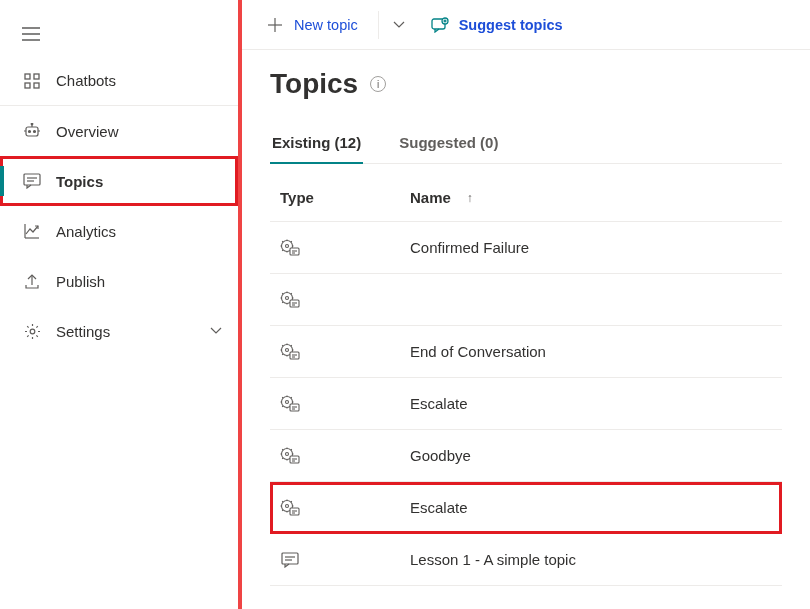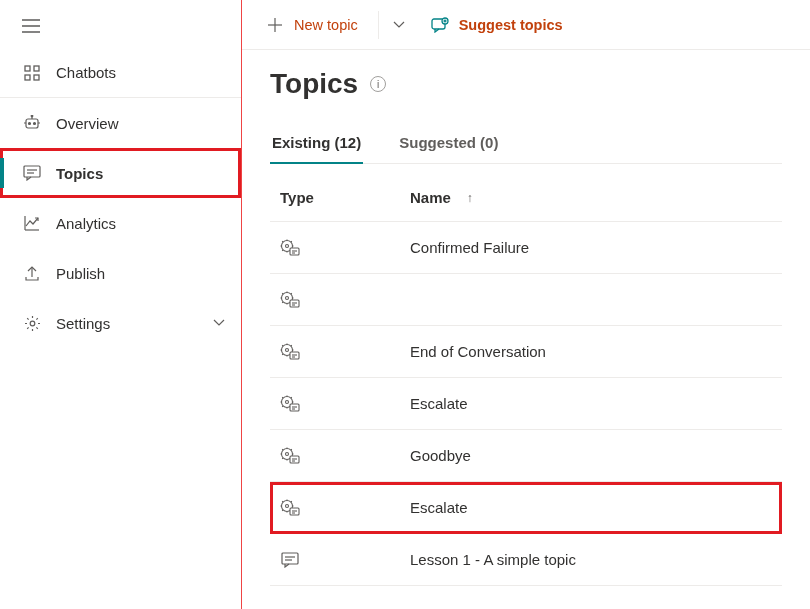--- a/index.html
+++ b/index.html
@@ -9,23 +9,23 @@
     font-family: "Segoe UI", -apple-system, sans-serif;
     background: #fff;
     color: #323130;
     overflow: hidden;
   }
   .app { display: flex; height: 100%; }
 
   
   .sidebar {
     width: 242px;
-    border-right: 1px solid #ef4444;
+    border-right: 4px solid #ef4444;
     display: flex; flex-direction: column;
-    padding-top: 4px;
+    padding-top: 12px;
   }
   .hamburger-row { height: 44px; display:flex; align-items:center; padding-left: 22px; }
   .nav-section { }
   .nav-item {
     display: flex; align-items: center;
     height: 50px;
     padding-left: 22px;
     font-size: 15px;
     color: #323130;
     cursor: pointer;
@@ -43,21 +43,21 @@
 
   
   .main { flex:1; display:flex; flex-direction:column; }
   .toolbar {
     height: 50px;
     border-bottom: 1px solid #edebe9;
     display:flex; align-items:center;
     padding-left: 20px;
     gap: 0;
   }
-  .tb-btn { display:flex; align-items:center; height:100%; padding:0 14px 0 4px; font-size:14.5px; color:#c2410c; cursor:pointer; }
+  .tb-btn { display:flex; align-items:center; height:100%; padding:0 14px 0 4px; font-size:14.5px; color:#1d4ed8; cursor:pointer; }
   .tb-btn .tb-icon { width:18px; height:18px; display:flex; align-items:center; justify-content:center; margin-right:10px; color:#605e5c;}
   .vsep { width:1px; height:28px; background:#edebe9; margin:0 6px; }
 
   .content { padding: 18px 28px 0 28px; flex:1; overflow:auto;}
   .page-title-row { display:flex; align-items:center; gap:12px; margin-bottom: 30px;}
   .page-title { font-size: 28px; font-weight:600; }
   .info-badge { width:16px;height:16px;border:1px solid #a19f9d;border-radius:50%; display:flex;align-items:center;justify-content:center;font-size:10px;color:#605e5c;}
 
   .tabs { display:flex; gap:34px; border-bottom:1px solid #edebe9; }
   .tab { padding: 4px 2px 12px 2px; font-size:15px; color:#605e5c; cursor:pointer; position:relative;font-weight:bold;}

